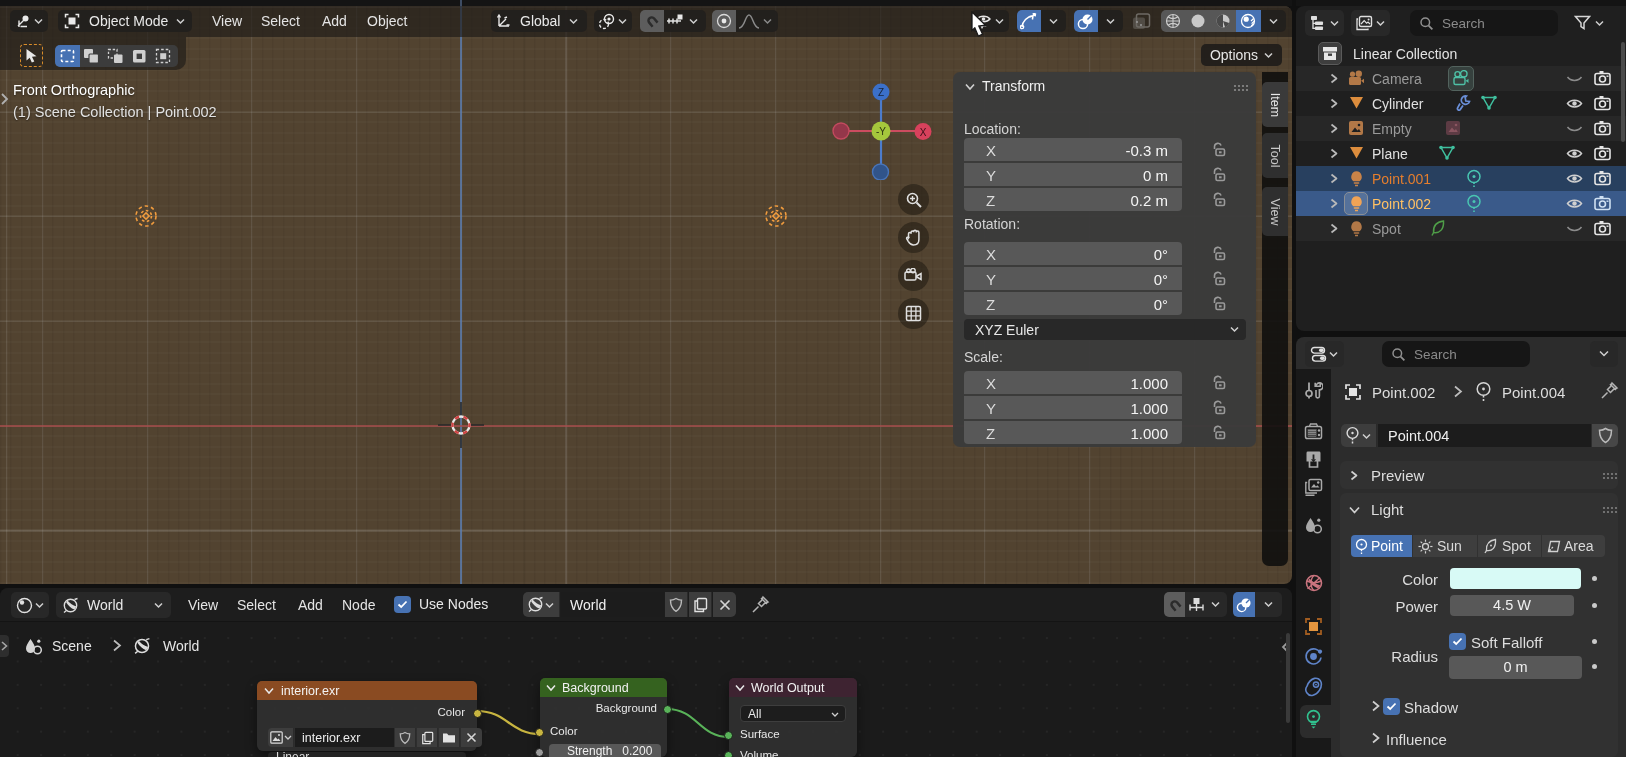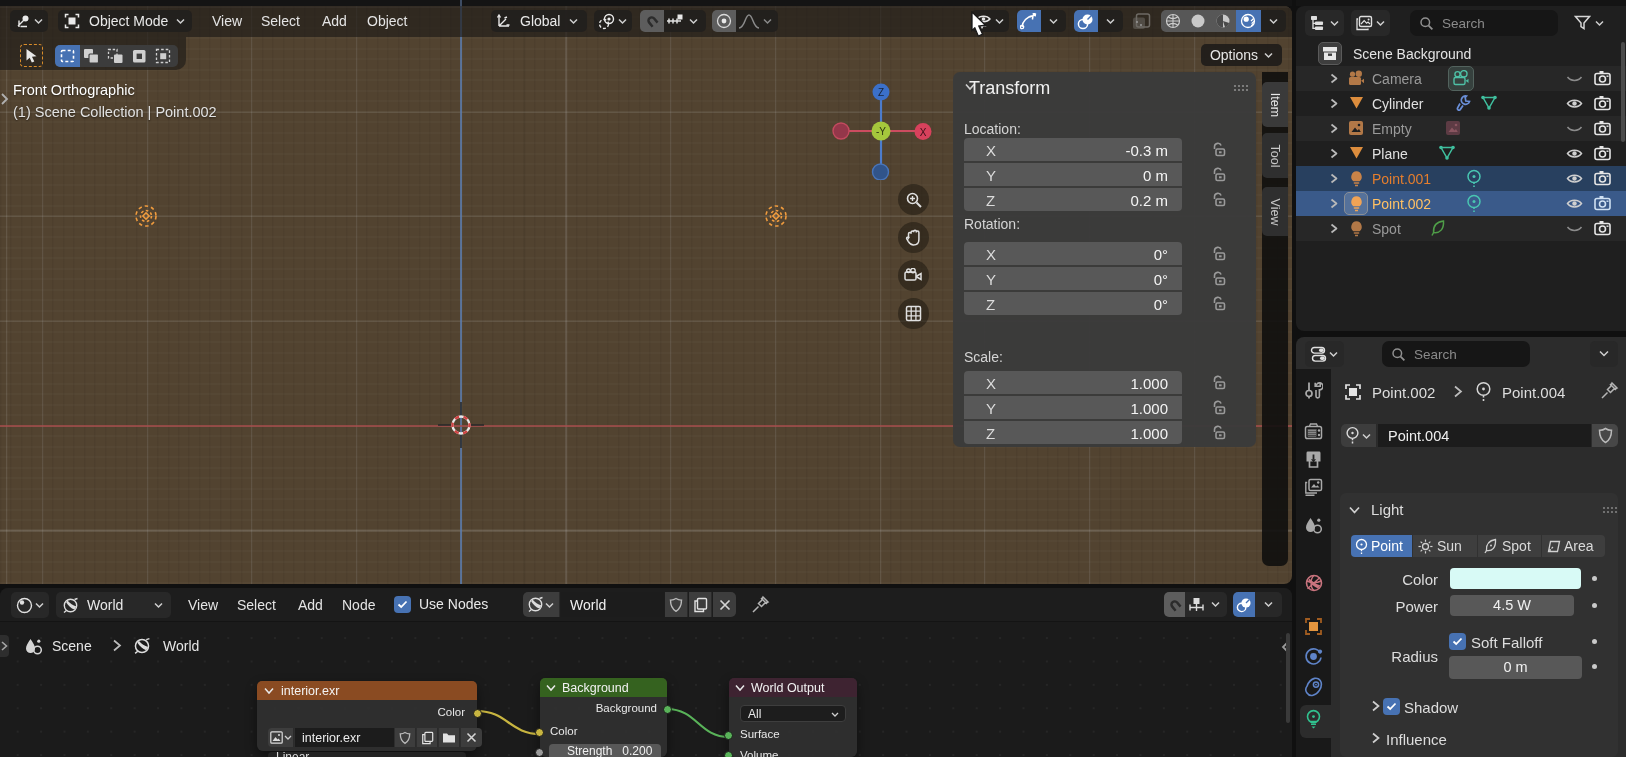--- a/index.html
+++ b/index.html
@@ -349,21 +349,21 @@
       <span>Tool</span>
     </div>
   <div class="tab" style="top:181px;height:49px;background:#2f2f2f">
       <span>View</span>
     </div>
 
   <div id="npanel">
     <svg class="abs" style="left:12px;top:11px" width="10" height="8">
         <path d="M1 1.5 L5 6 L9 1.5" stroke="#d0d0d0" stroke-width="1.6" fill="none"></path>
       </svg>
-    <div class="abs" style="left:16px;top:6px;font-size:18px;color:#f1f1f1">Transform</div>
+    <div class="abs" style="left:29px;top:6px;font-size:14px;color:#f1f1f1">Transform</div>
     <svg class="abs" style="left:280px;top:12px" width="17" height="8" opacity="0.55">
         <g fill="#cfcfcf">
           <circle cx="2" cy="2" r="1.1"></circle>
           <circle cx="6" cy="2" r="1.1"></circle>
           <circle cx="10" cy="2" r="1.1"></circle>
           <circle cx="14" cy="2" r="1.1"></circle>
           <circle cx="2" cy="6" r="1.1"></circle>
           <circle cx="6" cy="6" r="1.1"></circle>
           <circle cx="10" cy="6" r="1.1"></circle>
           <circle cx="14" cy="6" r="1.1"></circle>
@@ -388,20 +388,26 @@
         <span class="v">0°</span>
       </div>
     <div class="nrow" style="top:195px">
         <span class="k">Y</span>
         <span class="v">0°</span>
       </div>
     <div class="nrow" style="top:220px;border-radius:0 0 4px 4px">
         <span class="k">Z</span>
         <span class="v">0°</span>
       </div>
+    <div class="abs" style="left:11px;top:247px;width:282px;height:21px;background:#282828;border-radius:4px;color:#e8e8e8;font-size:14px">
+      <span class="abs" style="left:11px;top:3px">XYZ Euler</span>
+      <svg class="abs" style="right:7px;top:7px" width="9" height="7">
+          <path d="M1 1.5 L4.5 5 L8 1.5" stroke="#cfcfcf" stroke-width="1.5" fill="none"></path>
+        </svg>
+    </div>
     <div class="nlabel" style="top:277px">Scale:</div>
     <div class="nrow" style="top:299px;border-radius:4px 4px 0 0">
         <span class="k">X</span>
         <span class="v">1.000</span>
       </div>
     <div class="nrow" style="top:324px">
         <span class="k">Y</span>
         <span class="v">1.000</span>
       </div>
     <div class="nrow" style="top:349px;border-radius:0 0 4px 4px">
@@ -505,21 +511,21 @@
 
   <div class="abs" style="left:325px;top:36px;width:4px;height:100px;background:#4b4b4b;border-radius:2px"></div>
 
   <div class="orow" style="top:35px">
     <div class="abs" style="left:22px;top:1px;width:24px;height:23px;background:#3e3e3e;border:1px solid #5a5a5a;border-radius:5px"></div>
     <svg class="abs" style="left:26px;top:5px" width="16" height="15" viewBox="0 0 16 15">
       <rect x="1" y="1" width="14" height="4.5" fill="#e8e8e8"></rect>
       <rect x="2" y="6.5" width="12" height="7.5" fill="#e8e8e8"></rect>
       <rect x="6" y="7.5" width="4" height="2.4" fill="#3e3e3e"></rect>
     </svg>
-    <span style="margin-left:57px;color:#e3e3e3">Scene Background</span>
+    <span style="margin-left:57px;color:#e3e3e3">Linear Collection</span>
   </div>
   <div class="orow" style="top:60px">
     <svg class="abs" style="left:33px;top:7px" width="10" height="11">
         <path d="M2.5 1.5 L7.5 5.5 L2.5 9.5" stroke="#b9b9b9" stroke-width="1.7" fill="none" stroke-linejoin="round"></path>
       </svg>
     <svg class="abs" style="left:51px;top:4px" width="18" height="17" viewBox="0 0 18 17">
       <circle cx="5.5" cy="4.2" r="2.6" fill="#b27847"></circle>
         <circle cx="11.8" cy="3.8" r="3.2" fill="#b27847"></circle>
       <rect x="2" y="7" width="12" height="8" rx="1.5" fill="#b27847"></rect>
       <path d="M14 10.8 L17 8.8 L17 13.2 Z" fill="#b27847"></path>
@@ -816,20 +822,38 @@
   </div>
   <div class="abs flex" style="left:82px;top:87px;width:213px;height:23px;background:#1c1c1c;color:#efefef;font-size:14.5px">
       <span style="margin-left:10px">Point.004</span>
     </div>
   <div class="abs flex" style="left:296px;top:87px;width:26px;height:23px;background:#474747;border-radius:0 5px 5px 0;justify-content:center">
     <svg width="15" height="17" viewBox="0 0 15 17">
         <path d="M7.5 1.5 C9.5 2.8 11.5 3.3 13.5 3.2 C13.5 9 12 13 7.5 15.5 C3 13 1.5 9 1.5 3.2 C3.5 3.3 5.5 2.8 7.5 1.5 Z" fill="none" stroke="#b9b9b9" stroke-width="1.5"></path>
       </svg>
   </div>
 
+  <div class="panel" style="top:124px;height:28px">
+    <svg class="abs" style="left:10px;top:9px" width="9" height="11">
+        <path d="M1.5 1.5 L6.5 5.5 L1.5 9.5" stroke="#cfcfcf" stroke-width="1.7" fill="none" stroke-linejoin="round"></path>
+      </svg>
+    <div class="plabel" style="left:31px;top:6px">Preview</div>
+    <svg class="abs" style="left:262px;top:11px" width="17" height="8" opacity="0.5">
+        <g fill="#cfcfcf">
+          <circle cx="2" cy="2" r="1.1"></circle>
+          <circle cx="6" cy="2" r="1.1"></circle>
+          <circle cx="10" cy="2" r="1.1"></circle>
+          <circle cx="14" cy="2" r="1.1"></circle>
+          <circle cx="2" cy="6" r="1.1"></circle>
+          <circle cx="6" cy="6" r="1.1"></circle>
+          <circle cx="10" cy="6" r="1.1"></circle>
+          <circle cx="14" cy="6" r="1.1"></circle>
+        </g>
+      </svg>
+  </div>
 
   <div class="panel" style="top:156px;height:264px">
     <svg class="abs" style="left:9px;top:13px" width="11" height="9">
         <path d="M1 1.5 L5.5 6.5 L10 1.5" stroke="#cfcfcf" stroke-width="1.7" fill="none" stroke-linejoin="round"></path>
       </svg>
     <div class="plabel" style="left:31px;top:8px">Light</div>
     <svg class="abs" style="left:262px;top:13px" width="17" height="8" opacity="0.5">
         <g fill="#cfcfcf">
           <circle cx="2" cy="2" r="1.1"></circle>
           <circle cx="6" cy="2" r="1.1"></circle>

